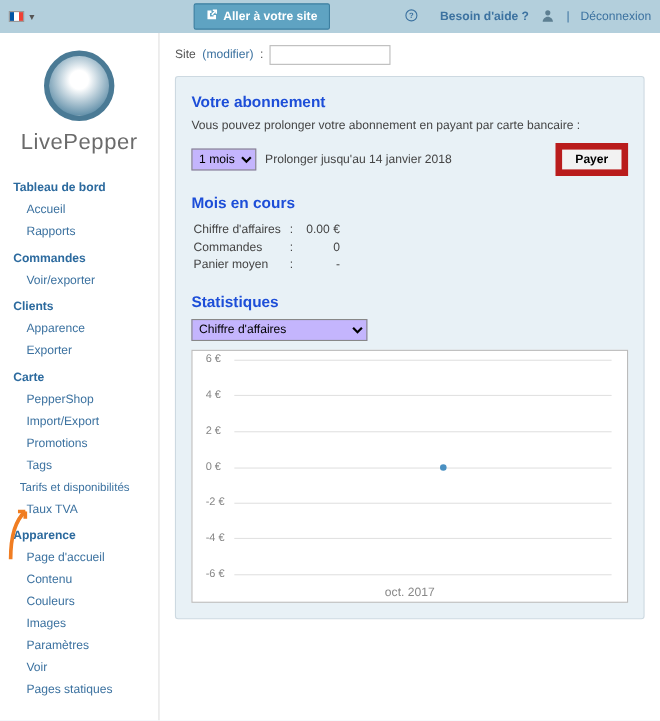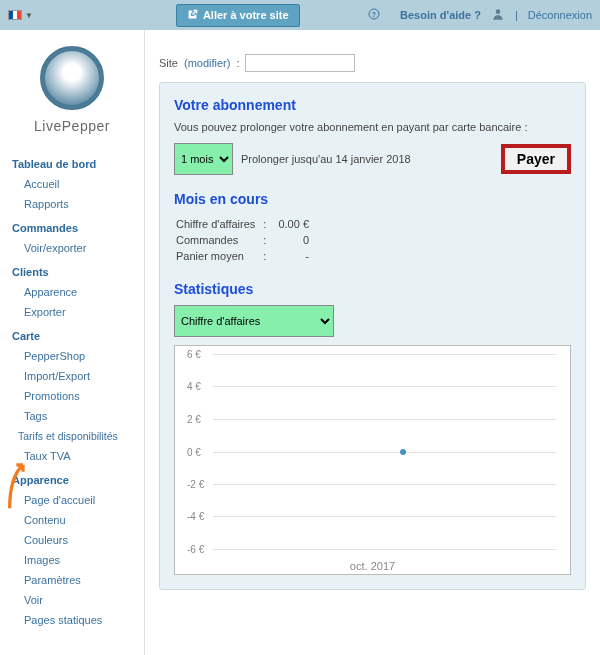--- a/index.html
+++ b/index.html
@@ -70,21 +70,21 @@
   }
   .logo-circle {
     width: 64px; height: 64px;
     border: 5px solid #4a7a95;
     border-radius: 50%;
     margin: 0 auto 8px;
     background: radial-gradient(circle at 50% 40%, #fff 20%, #5a8aa5 80%);
   }
   .logo-text {
     color: #6b6b6b;
-    font-size: 14px;
+    font-size: 20px;
     letter-spacing: 0.5px;
   }
   .nav-section {
     color: #2c6a9e;
     font-weight: bold;
     font-size: 11px;
     padding: 8px 12px 4px;
   }
   .nav-item {
     color: #3c72a0;
@@ -96,21 +96,21 @@
   .arrow {
     position: absolute;
     left: 6px;
     top: 430px;
     width: 24px;
     height: 50px;
     pointer-events: none;
   }
   .content {
     flex: 1;
-    padding: 24px 14px;
+    padding: 11px 14px;
     background: #fff;
   }
   .site-row {
     font-size: 11px;
     color: #555;
     display: flex;
     align-items: center;
     gap: 6px;
     margin-bottom: 10px;
   }
@@ -129,25 +129,25 @@
   }
   .panel h3 {
     margin: 4px 0 8px;
     color: #1d4ed8;
     font-size: 14px;
     font-weight: bold;
   }
   .sub-desc { font-size:11px; color:#444; margin-bottom:10px;}
   .sub-row { display:flex; align-items:center; gap:8px; margin-bottom:16px;}
   .select-box {
-    border:1px solid #888; background:#86efac; font-size:11px; padding:1px 2px; height:32px;
+    border:1px solid #888; background:#c4b5fd; font-size:11px; padding:1px 2px; height:20px;
   }
   .prolong { font-size:11px; color:#444; flex:1;}
   .pay-btn {
-    border:4px solid #b91c1c; background:#f2f2f2; padding:3px 12px; font-size:14px; font-weight:bold; cursor:pointer;
+    border:6px solid #b91c1c; background:#f2f2f2; padding:3px 12px; font-size:11px; font-weight:bold; cursor:pointer;
   }
   .stats-table { font-size:11px; color:#444; margin-bottom:16px;}
   .stats-table td { padding:1px 6px 1px 0;}
   .stats-table td:nth-child(2){ padding-right:10px;}
   .chart-box {
     background:#fff;
     border:1px solid #bbb;
     height:230px;
     padding:8px;
     position:relative;

